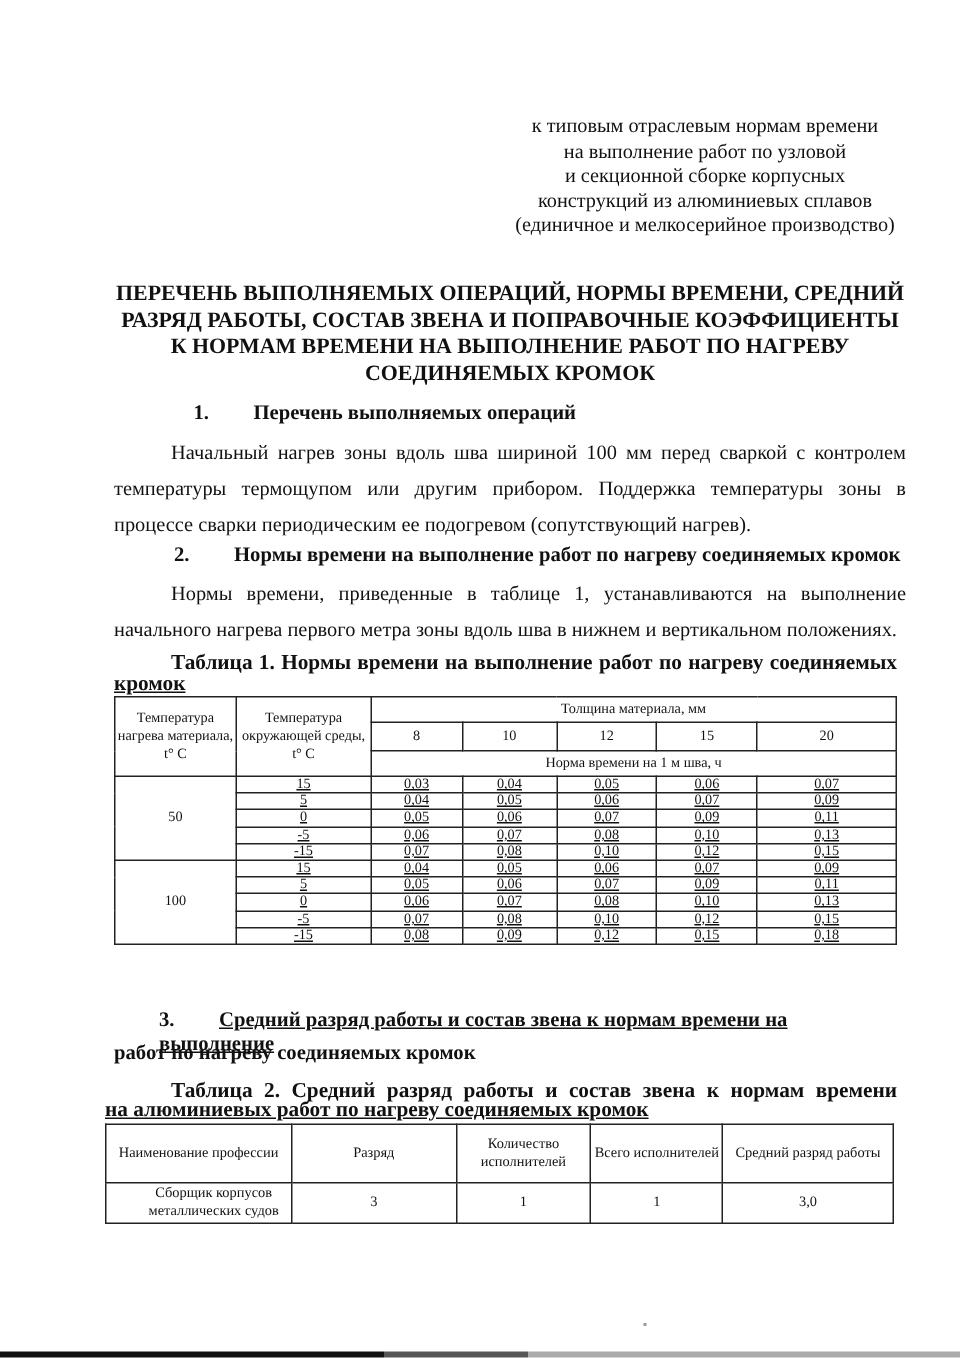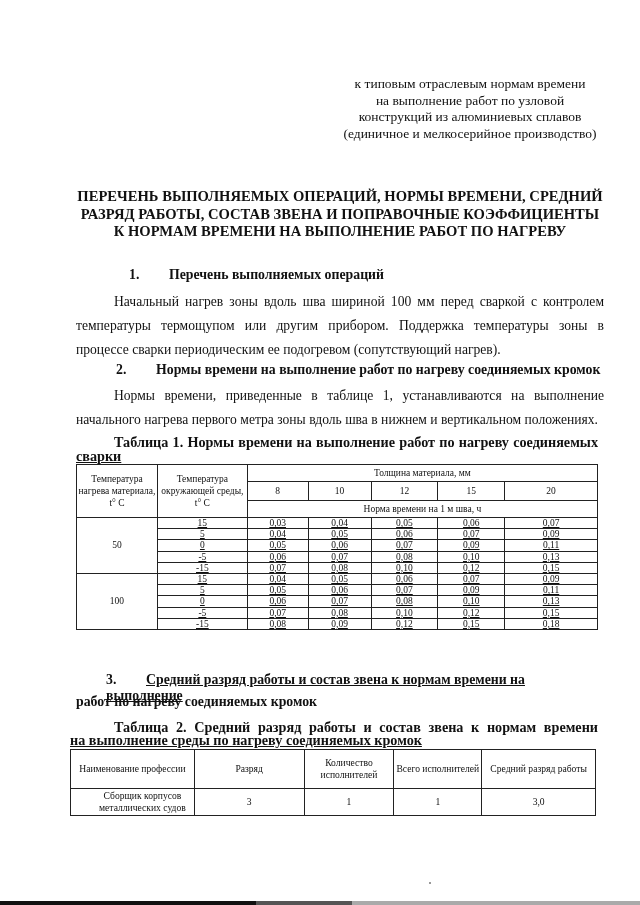--- a/index.html
+++ b/index.html
@@ -24,43 +24,45 @@
   .dot { left: 429px; top: 882px; width: 2px; height: 2px; background: #999; }
   .bottom-line { left: 0; top: 901px; width: 640px; height: 4px; background: linear-gradient(90deg,#111 0 40%,#555 40% 55%,#aaa 55%); }
 </style>
 </head>
 <body>
 
 <div class="abs appendix">
   <div class="sub">
     <div>к типовым отраслевым нормам времени</div>
     <div>на выполнение работ по узловой</div>
+    <div>и секционной сборке корпусных</div>
     <div>конструкций из алюминиевых сплавов</div>
     <div>(единичное и мелкосерийное производство)</div>
   </div>
 </div>
 
 <div class="abs title">
   <div>ПЕРЕЧЕНЬ ВЫПОЛНЯЕМЫХ ОПЕРАЦИЙ, НОРМЫ ВРЕМЕНИ, СРЕДНИЙ</div>
   <div>РАЗРЯД РАБОТЫ, СОСТАВ ЗВЕНА И ПОПРАВОЧНЫЕ КОЭФФИЦИЕНТЫ</div>
   <div>К НОРМАМ ВРЕМЕНИ НА ВЫПОЛНЕНИЕ РАБОТ ПО НАГРЕВУ</div>
+  <div>СОЕДИНЯЕМЫХ КРОМОК</div>
 </div>
 
 <div class="abs h" style="left:129px; top:267px;">
   <span class="num">1.</span><span>Перечень выполняемых операций</span>
 </div>
 <div class="abs para indent" style="left:76px; top:290px; width:528px;">Начальный нагрев зоны вдоль шва шириной 100 мм перед сваркой с контролем температуры термощупом или другим прибором. Поддержка температуры зоны в процессе сварки периодическим ее подогревом (сопутствующий нагрев).</div>
 
 <div class="abs h" style="left:116px; top:362px;">
   <span class="num">2.</span><span>Нормы времени на выполнение работ по нагреву соединяемых кромок</span>
 </div>
 <div class="abs para indent" style="left:76px; top:384px; width:528px;">Нормы времени, приведенные в таблице 1, устанавливаются на выполнение начального нагрева первого метра зоны вдоль шва в нижнем и вертикальном положениях.</div>
 
 <div class="abs tcap" style="left:76px; top:435px; width:522px; text-align:justify; text-align-last:justify; text-indent:38px;">Таблица 1. Нормы времени на выполнение работ по нагреву соединяемых</div>
-<div class="abs tcap" style="left:76px; top:449px;"><u>сварки</u></div>
+<div class="abs tcap" style="left:76px; top:449px;"><u>кромок</u></div>
 
 <table class="abs t1" style="left:76px; top:464px; width:522px;">
   <colgroup>
     <col style="width:81px">
       <col style="width:90px">
       <col style="width:61px">
       <col style="width:63px">
       <col style="width:67px">
       <col style="width:67px">
       <col style="width:93px">
@@ -167,21 +169,21 @@
       </tr>
     </tbody>
 </table>
 
 <div class="abs h" style="left:106px; top:672px; width:492px;text-decoration:underline;">
   <span class="num">3.</span><span>Средний разряд работы и состав звена к нормам времени на выполнение</span>
 </div>
 <div class="abs h" style="left:76px; top:694px;">работ по нагреву соединяемых кромок</div>
 
 <div class="abs tcap" style="left:76px; top:720px; width:522px; text-align:justify; text-align-last:justify; text-indent:38px;">Таблица 2. Средний разряд работы и состав звена к нормам времени</div>
-<div class="abs tcap" style="left:70px; top:733px;"><u>на выполнение среды по нагреву соединяемых кромок</u></div>
+<div class="abs tcap" style="left:70px; top:733px;"><u>на алюминиевых работ по нагреву соединяемых кромок</u></div>
 
 <table class="abs t2" style="left:70px; top:749px; width:526px;">
   <colgroup>
     <col style="width:124px">
       <col style="width:110px">
       <col style="width:90px">
       <col style="width:88px">
       <col style="width:114px">
   </colgroup>
   <tbody>

